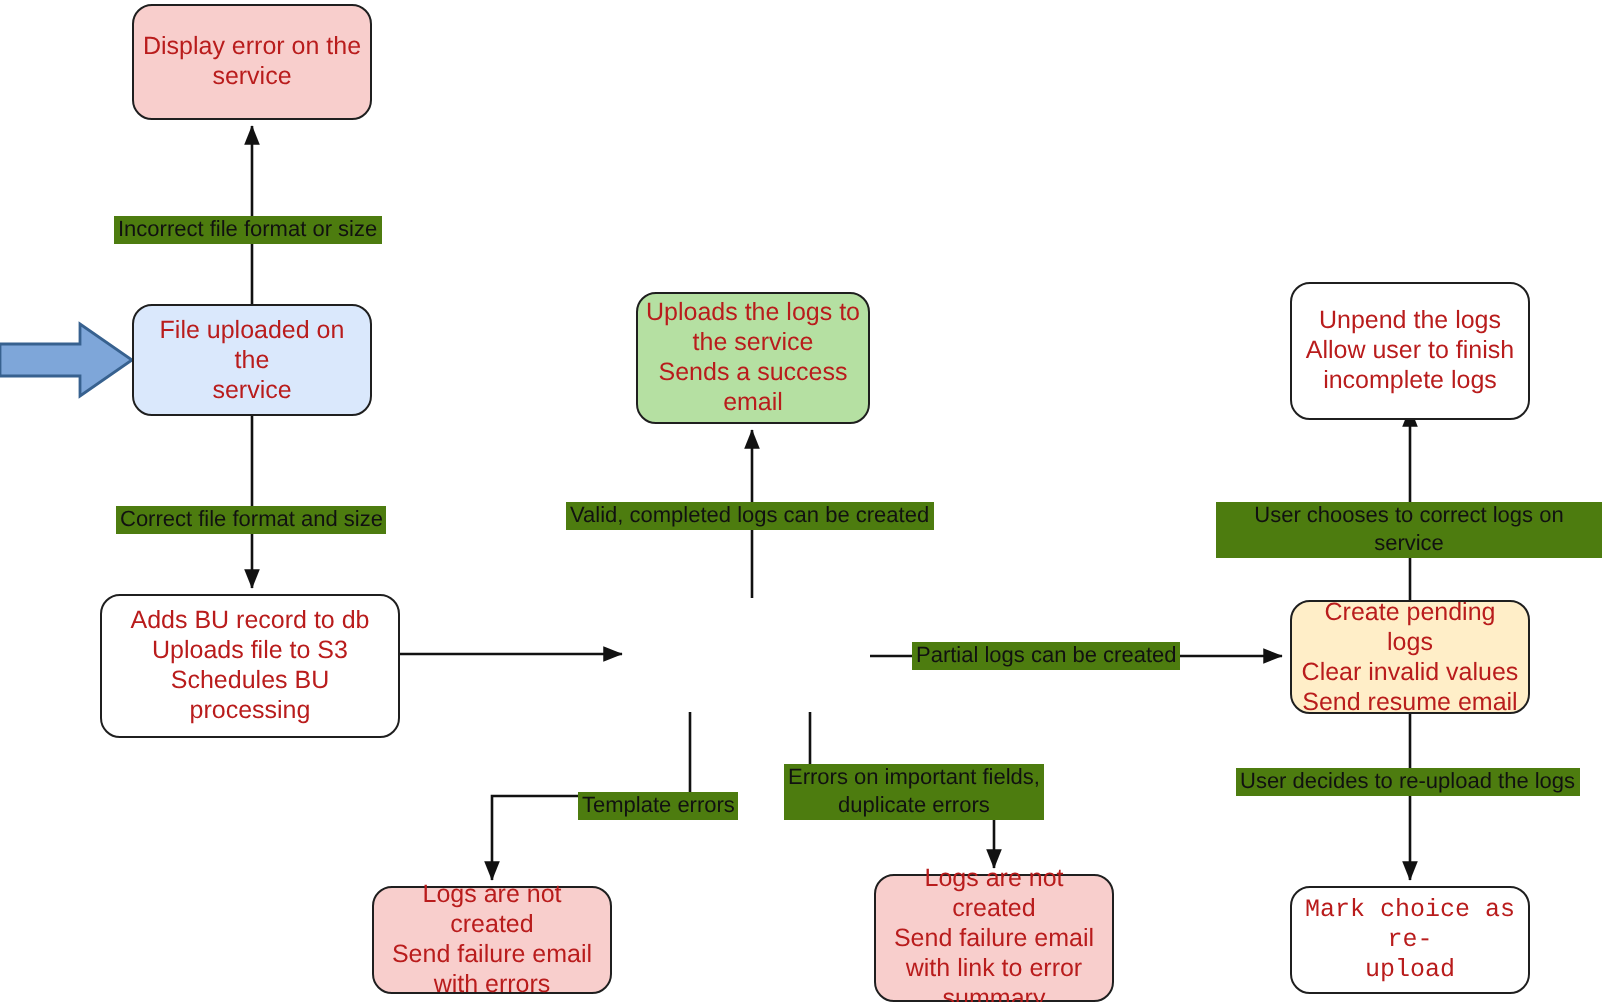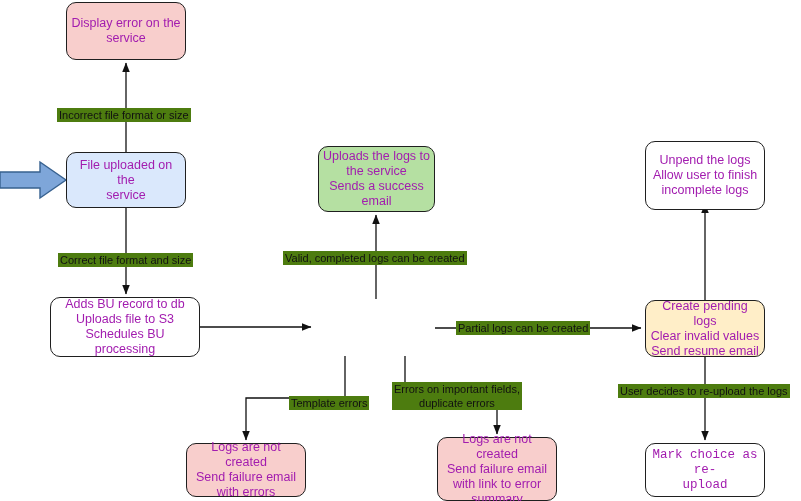--- a/index.html
+++ b/index.html
@@ -28,21 +28,21 @@
     position: absolute;
     box-sizing: border-box;
     border: 1.3px solid #1f1f1f;
     border-radius: 10px;
     display: flex;
     align-items: center;
     justify-content: center;
     text-align: center;
     font-size: 12.5px;
     line-height: 15px;
-    color: #a21caf;
+    color: #b91c1c;
     white-space: pre-line;
     padding: 18px 4px;
     z-index: 2;
   }
   .edge-label {
     position: absolute;
     font-size: 11px;
     line-height: 14px;
     color: #111111;
     text-align: center;
@@ -90,21 +90,21 @@
   <svg class="start-arrow" style="left:0px; top:160px;" width="68" height="40" viewBox="0 0 68 40" xmlns="http://www.w3.org/2000/svg">
     <path d="M0,12 L40,12 L40,2 L66,20 L40,38 L40,28 L0,28 Z" fill="#7ea6d9" stroke="#37618f" stroke-width="1.4"></path>
   </svg>
 
   <div class="node" style="left:66px; top:2px; width:120px; height:58px; background:#f8cecc;">Display error on the
 service</div>
 
   <div class="node" style="left:66px; top:152px; width:120px; height:56px; background:#dae8fc;">File uploaded on the
 service</div>
 
-  <div class="node" style="left:50px; top:297px; width:150px; height:60px; background:#ffffff;">Adds BU record to db
+  <div class="node" style="left:50px; top:297px; width:150px; height:72px; background:#ffffff;">Adds BU record to db
 Uploads file to S3
 Schedules BU processing</div>
 
   <div class="node" style="left:318px; top:146px; width:117px; height:66px; background:#b5e0a2;">Uploads the logs to
 the service
 Sends a success
 email</div>
 
 
   <div class="node" style="left:645px; top:141px; width:120px; height:69px; background:#ffffff;">Unpend the logs
@@ -126,20 +126,21 @@
 
   <div class="node" style="left:645px; top:443px; width:120px; height:54px; background:#ffffff;font-family:Liberation Mono, monospace;">Mark choice as re-
 upload</div>
 
   <div class="edge-label" style="left:57px; top:108px;">Incorrect file format or size</div>
 
   <div class="edge-label" style="left:58px; top:253px;">Correct file format and size</div>
 
   <div class="edge-label" style="left:283px; top:251px;">Valid, completed logs can be created</div>
 
+  <div class="edge-label" style="left:608px; top:251px;">User chooses to correct logs on service</div>
 
   <div class="edge-label" style="left:456px; top:321px;">Partial logs can be created</div>
 
   <div class="edge-label" style="left:289px; top:396px;">Template errors</div>
 
   <div class="edge-label" style="left:392px; top:382px;">Errors on important fields,
 duplicate errors</div>
 
   <div class="edge-label" style="left:618px; top:384px;">User decides to re-upload the logs</div>
 

